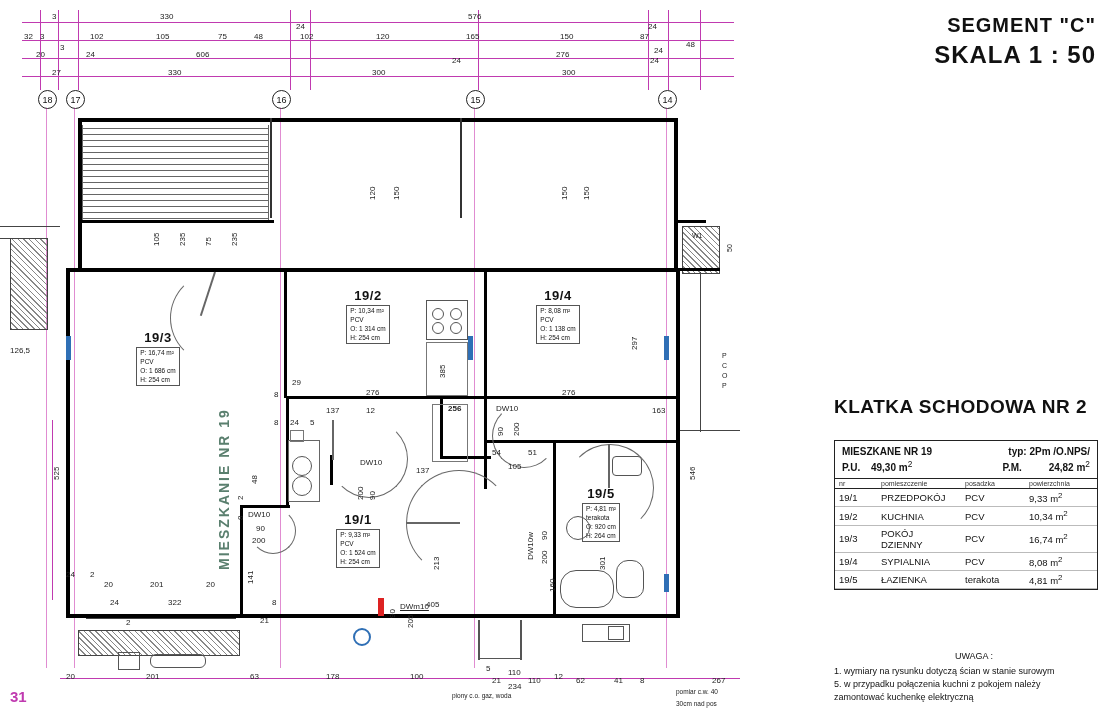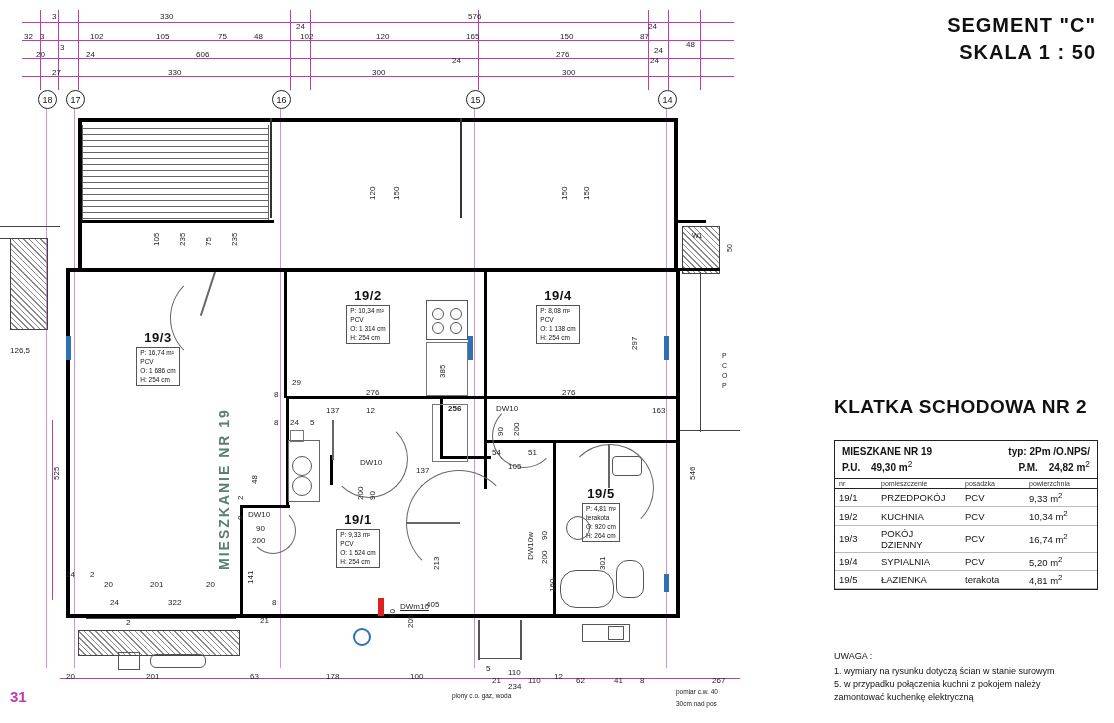--- a/index.html
+++ b/index.html
@@ -25,34 +25,34 @@
   .roombox .rlines{font-size:6.5px;line-height:1.35;text-align:left;border:1px solid #555;padding:1px 3px;display:inline-block;margin-top:1px;background:#fff;}
 
   .vertlabel{position:absolute;font-size:14px;font-weight:bold;letter-spacing:2px;color:#5a7f6e;transform-origin:0 0;transform:rotate(-90deg);white-space:nowrap;}
 
   .doorarc{position:absolute;border:1px solid #555;border-radius:50%;}
   .doorleaf{position:absolute;background:#555;}
 
   
   .seg{position:absolute;right:18px;top:14px;text-align:right;}
   .seg .l1{font-size:20px;font-weight:bold;letter-spacing:1px;}
-  .seg .l2{font-size:20px;font-weight:bold;letter-spacing:1px;margin-top:4px;}
+  .seg .l2{font-size:24px;font-weight:bold;letter-spacing:1px;margin-top:4px;}
   .klatka{position:absolute;left:74px;top:396px;font-size:19px;font-weight:bold;letter-spacing:.5px;}
   .tbl{position:absolute;left:74px;top:440px;width:262px;border:1px solid #222;font-size:10px;}
   .tbl .hdr{display:flex;justify-content:space-between;padding:5px 7px 2px;}
   .tbl .hdr2{display:flex;justify-content:space-between;padding:0 7px 5px;}
   .tbl .hdr b{font-weight:bold;}
   .tbl table{border-collapse:collapse;width:100%;font-size:9.5px;}
   .tbl th{font-weight:normal;font-size:7px;border-top:1px solid #222;border-bottom:1px solid #222;padding:1px 4px;text-align:left;color:#333;}
   .tbl td{border-bottom:1px solid #bbb;padding:2px 4px;}
   .tbl tr td:first-child{width:34px;}
   .tbl tr td:nth-child(3){width:56px;}
   .tbl tr td:last-child{width:64px;}
   .uwaga{position:absolute;left:74px;top:650px;width:280px;font-size:9px;line-height:1.45;}
-  .uwaga .t{font-weight:normal;margin-bottom:2px;}
+  .uwaga .t{font-weight:normal;margin-bottom:2px;text-align:center;}
 
   .smalltxt{position:absolute;font-size:7px;color:#222;white-space:nowrap;}
   .smalltxtv{position:absolute;font-size:7px;color:#222;white-space:nowrap;transform-origin:0 0;transform:rotate(-90deg);}
   .bignum{position:absolute;font-size:15px;font-weight:bold;color:#c03ab0;}
 </style>
 </head>
 <body>
 
 <div class="plan">
 
@@ -390,21 +390,21 @@
       <b>MIESZKANE NR 19</b>
       <b>typ: 2Pm /O.NPS/</b>
     </div>
     <div class="hdr2">
       <span>
         <b>P.U.</b>
         <b style="margin-left:8px">49,30 m</b><sup>2</sup>
       </span>
       <span>
         <b>P.M.</b>
-        <b style="margin-left:8px">24,82 m</b><sup>2</sup>
+        <b style="margin-left:24px">24,82 m</b><sup>2</sup>
       </span>
     </div>
     <table>
       <thead>
         <tr>
           <th>nr</th>
           <th>pomieszczenie</th>
           <th>posadzka</th>
           <th>powierzchnia</th>
         </tr>
@@ -425,21 +425,21 @@
         <tr>
           <td>19/3</td>
           <td>POKÓJ DZIENNY</td>
           <td>PCV</td>
           <td><span>16,74 m</span><sup>2</sup></td>
         </tr>
         <tr>
           <td>19/4</td>
           <td>SYPIALNIA</td>
           <td>PCV</td>
-          <td><span>5,20 m</span><sup>2</sup></td>
+          <td><span>8,08 m</span><sup>2</sup></td>
         </tr>
         <tr>
           <td>19/5</td>
           <td>ŁAZIENKA</td>
           <td>terakota</td>
           <td><span>4,81 m</span><sup>2</sup></td>
         </tr>
       </tbody>
     </table>
   </div>

